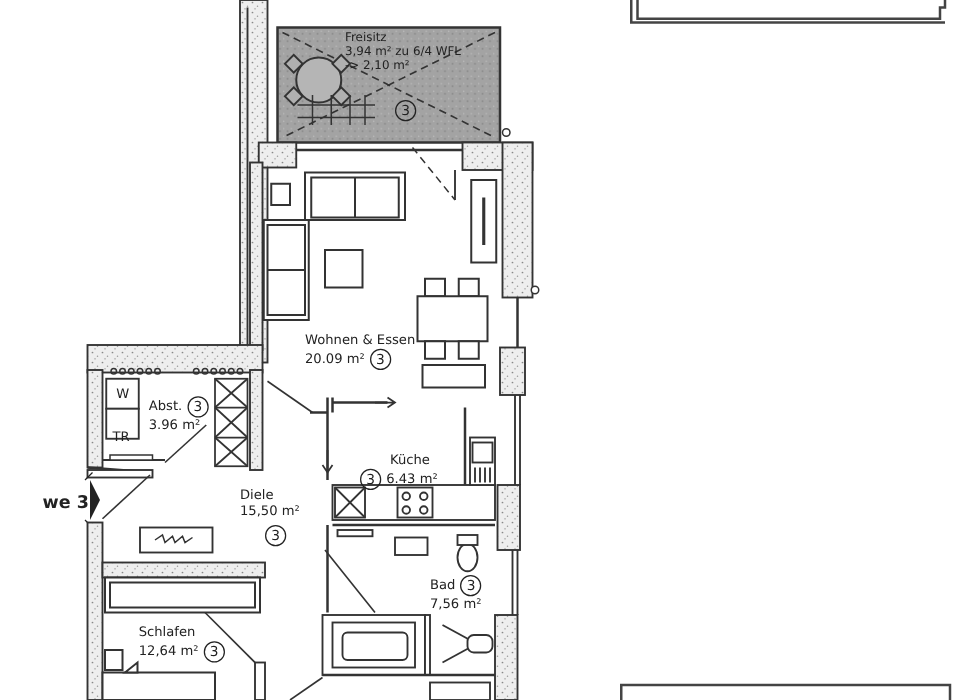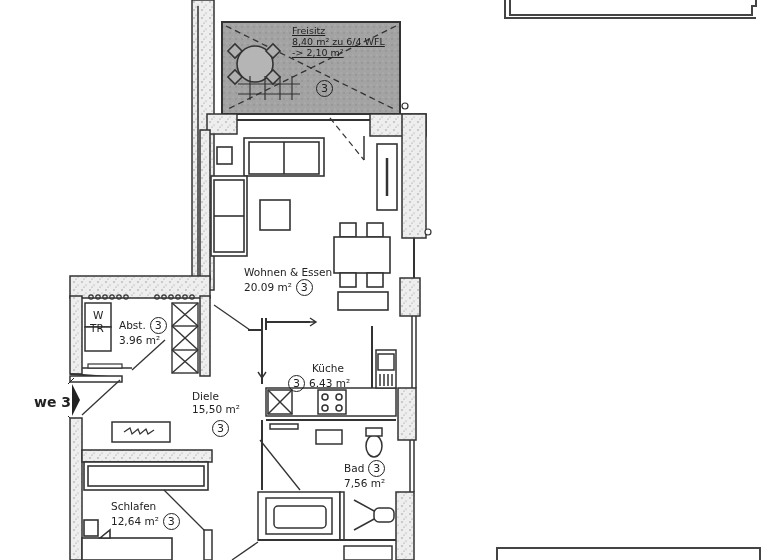--- a/index.html
+++ b/index.html
@@ -209,38 +209,38 @@
     <rect x="340" y="492" width="4" height="48"></rect>
     <line x1="354" y1="500" x2="376" y2="512"></line>
       <line x1="354" y1="530" x2="376" y2="518"></line>
     <rect x="374" y="508" width="20" height="14" rx="5"></rect>
     <line x1="258" y1="540" x2="396" y2="540" stroke-width="2"></line>
     <rect x="344" y="546" width="48" height="14"></rect>
   </g>
   <line x1="232" y1="560" x2="258" y2="542" stroke="#333" stroke-width="1.3"></line>
 </svg>
 
-<div class="lbl small" style="left:292px;top:25px;text-decoration:underline;">
+<div class="lbl small" style="left:276px;top:25px;">
   <div style="padding-left:0px;">Freisitz</div>
-  <div><span>8,40 m²</span> <span>zu 6/4 WFL</span></div>
+  <div><span>3,94 m²</span> <span>zu 6/4 WFL</span></div>
   <div>-&gt; 2,10 m²</div>
 </div>
 <div class="lbl" style="left:312px;top:80px;"><span class="circ">3</span></div>
 
 <div class="lbl" style="left:244px;top:266px;">
   <div>Wohnen &amp; Essen</div>
   <div><span>20.09 m²</span><span class="circ">3</span></div>
 </div>
 
 <div class="lbl" style="left:119px;top:317px;">
   <div><span>Abst.</span><span class="circ">3</span></div>
   <div>3.96 m²</div>
 </div>
 <div class="lbl" style="left:93px;top:309px;">W</div>
-<div class="lbl" style="left:90px;top:322px;">TR</div>
+<div class="lbl" style="left:90px;top:344px;">TR</div>
 
 <div class="lbl" style="left:288px;top:362px;">
   <div style="padding-left:24px;">Küche</div>
   <div><span class="circ" style="margin-left:0;margin-right:4px;">3</span><span>6.43 m²</span></div>
 </div>
 
 <div class="lbl" style="left:192px;top:390px;">
   <div>Diele</div>
   <div>15,50 m²</div>
   <div style="padding-left:16px;padding-top:4px;"><span class="circ">3</span></div>

